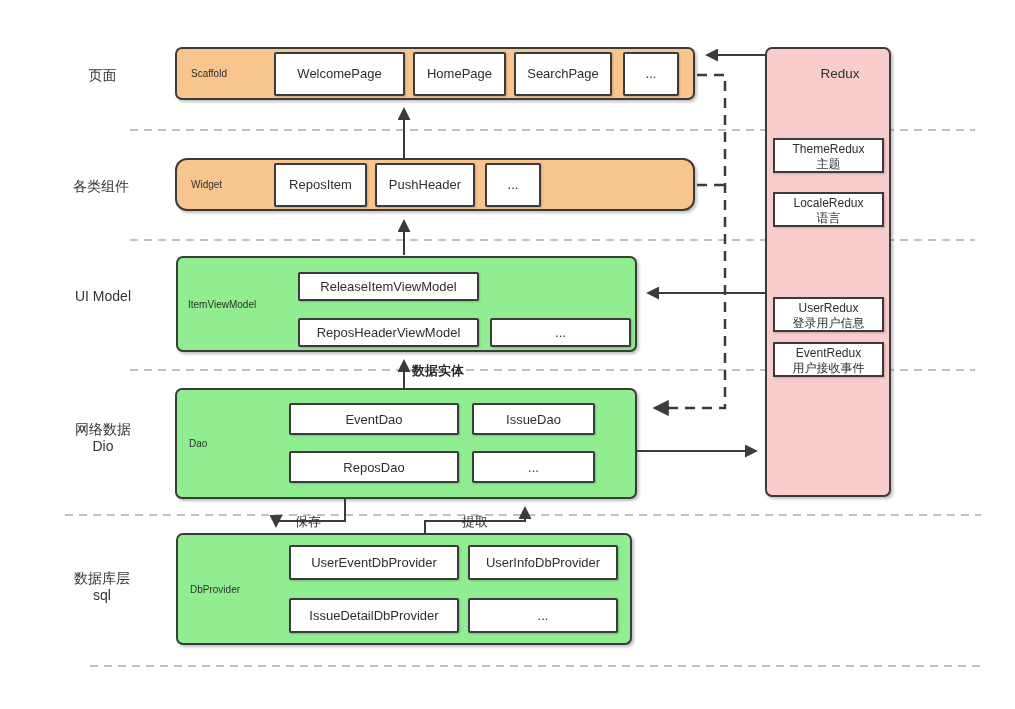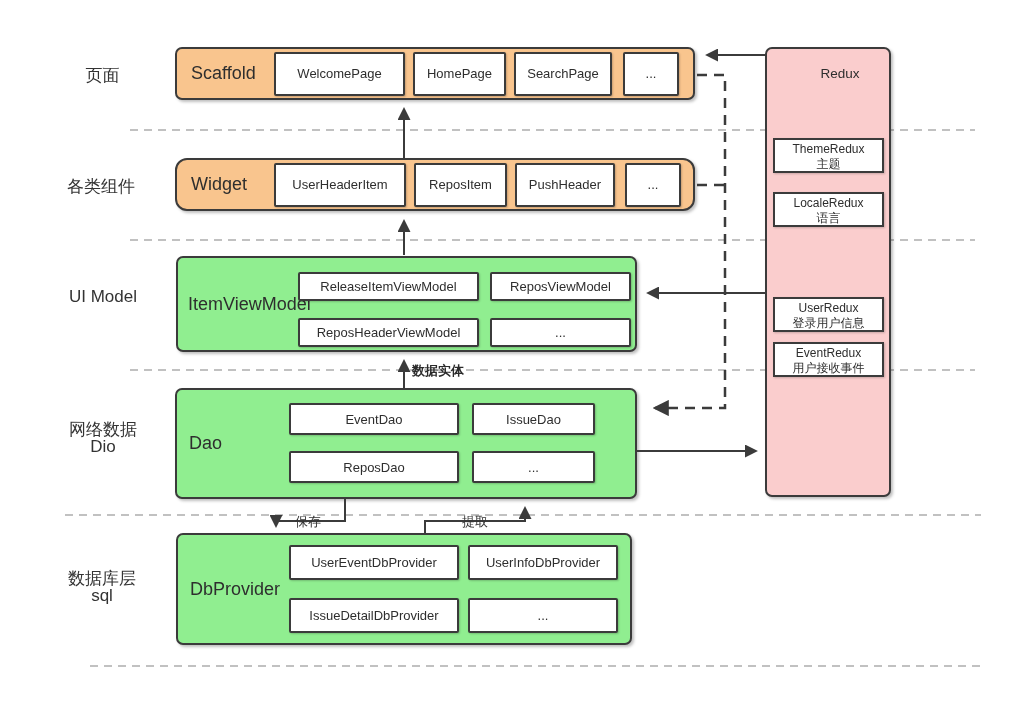--- a/index.html
+++ b/index.html
@@ -4,29 +4,29 @@
 <style>
   * { margin: 0; padding: 0; box-sizing: border-box; }
   html,body { background:#ffffff; }
   body { font-family: "Liberation Sans", "DejaVu Sans", sans-serif; color:#333; }
   #canvas { position: relative; width: 1015px; height: 709px; background:#fff; overflow: hidden; }
 
   svg.layer { position:absolute; left:0; top:0; width:1015px; height:709px; pointer-events:none; }
   #sep-layer { z-index:0; }
   #arrow-layer { z-index:3; }
 
-  .side-label { position:absolute; z-index:1; text-align:center; font-size:17px; color:#333; line-height:17px; }
+  .side-label { position:absolute; z-index:1; text-align:center; font-size:14px; color:#333; line-height:17px; }
 
   .container-box { position:absolute; z-index:2; border:2px solid #3b3b3b; border-radius:7px;
                    box-shadow:2px 2px 3px rgba(0,0,0,0.25); display:flex; align-items:center; }
   .orange { background:#F9C58E; }
   .green  { background:#90EE90; }
   .pink   { background:#FACDCD; }
 
-  .container-label { font-size:18px; color:#2e2e2e; white-space:nowrap; }
+  .container-label { font-size:10px; color:#2e2e2e; white-space:nowrap; }
 
   .row-items { display:flex; align-items:center; gap:8px; }
 
   .node { background:#ffffff; border:2px solid #3b3b3b; border-radius:2px;
           box-shadow:1px 1px 2px rgba(0,0,0,0.2);
           display:flex; align-items:center; justify-content:center;
           font-size:13px; color:#2e2e2e; white-space:nowrap; }
 
   .grid-abs { position:absolute; }
   .grid-abs .node { position:absolute; }
@@ -85,32 +85,30 @@
       <div class="node" style="width:131px;">WelcomePage</div>
       <div class="node" style="width:93px;">HomePage</div>
       <div class="node" style="width:98px;">SearchPage</div>
       <div class="node" style="width:56px; margin-left:3px;">...</div>
     </div>
   </div>
 
   <div class="container-box orange top-row" style="top:158px;border-radius:12px;">
     <span class="container-label">Widget</span>
     <div class="row-items">
-      <div class="node" style="width:132px;">UserHeaderItem</div>
       <div class="node" style="width:93px;">ReposItem</div>
       <div class="node" style="width:100px;">PushHeader</div>
       <div class="node" style="width:56px; margin-left:2px;">...</div>
     </div>
   </div>
 
   <div class="container-box green" style="left:176px; top:256px; width:461px; height:96px; padding-left:10px;">
     <span class="container-label">ItemViewModel</span>
     <div class="grid-abs" style="left:0; top:5px; width:100%; height:100%;padding-left:28px;">
       <div class="node" style="left:120px; top:9px;  width:181px; height:29px;">ReleaseItemViewModel</div>
-      <div class="node" style="left:312px; top:9px;  width:141px; height:29px;">ReposViewModel</div>
       <div class="node" style="left:120px; top:55px; width:181px; height:29px;">ReposHeaderViewModel</div>
       <div class="node" style="left:312px; top:55px; width:141px; height:29px;">...</div>
     </div>
   </div>
 
   <div class="container-box green" style="left:175px; top:388px; width:462px; height:111px; padding-left:12px;">
     <span class="container-label">Dao</span>
     <div class="grid-abs" style="left:0; top:0; width:100%; height:100%;">
       <div class="node" style="left:112px; top:13px; width:170px; height:32px;">EventDao</div>
       <div class="node" style="left:295px; top:13px; width:123px; height:32px;">IssueDao</div>

